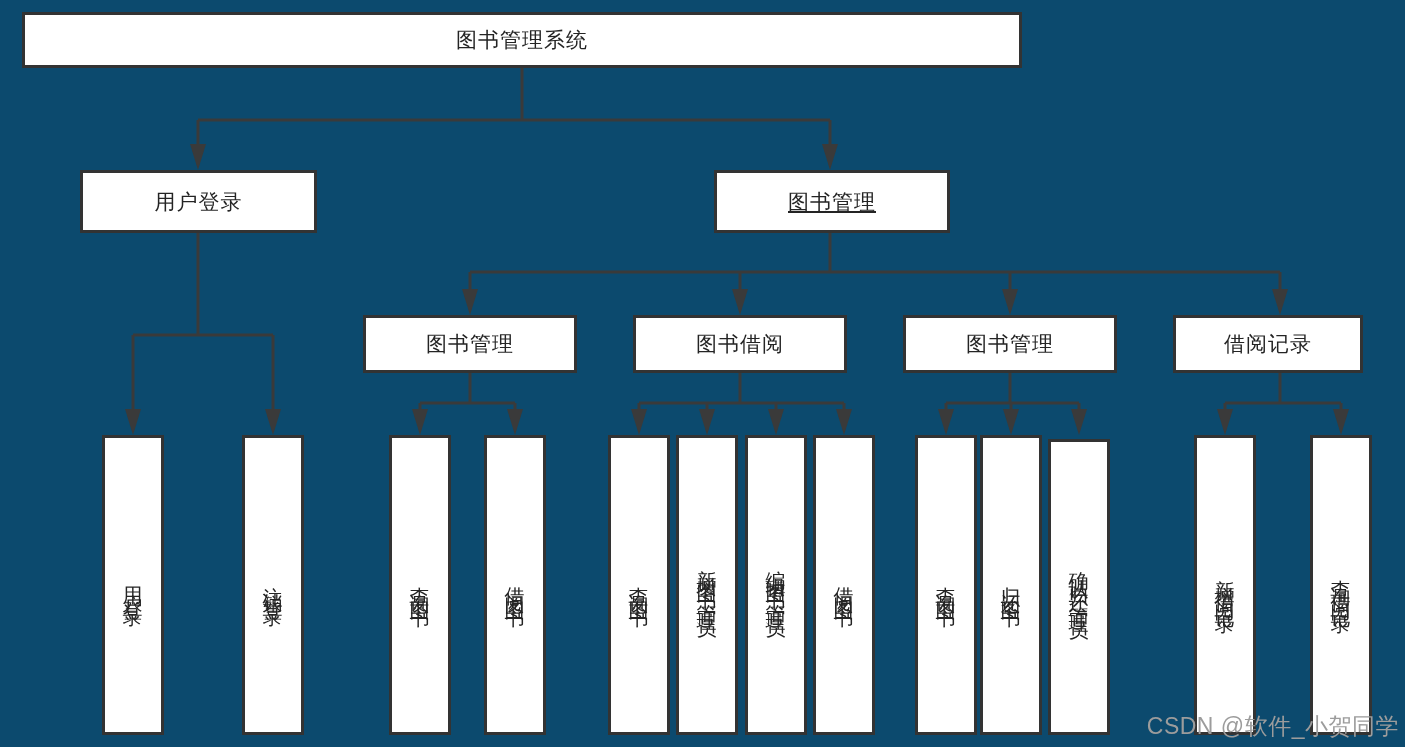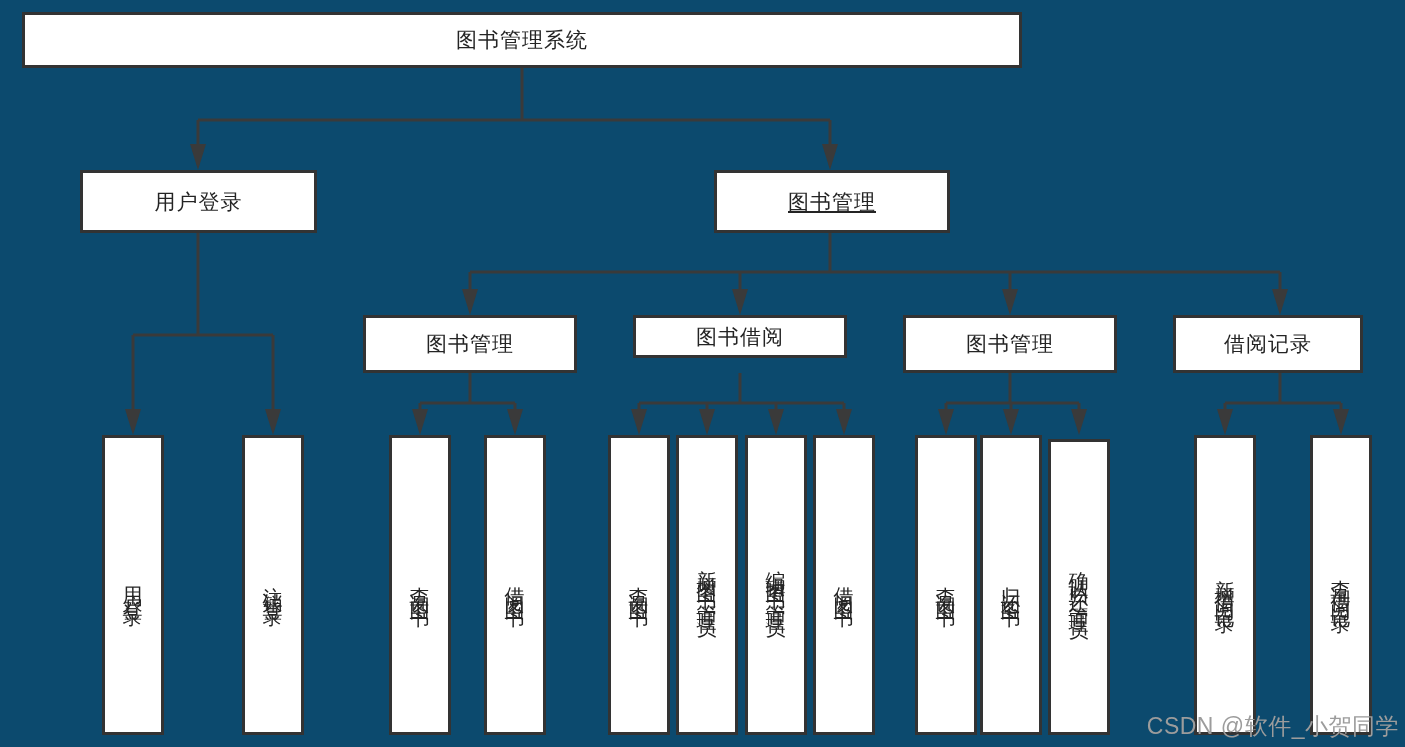--- a/index.html
+++ b/index.html
@@ -129,21 +129,21 @@
       <polygon points="1333,409 1349,409 1341,435"></polygon>
     </g>
   </svg>
 
   <div class="hbox" style="left:22px; top:12px; width:1000px; height:56px;">图书管理系统</div>
 
   <div class="hbox" style="left:80px; top:170px; width:237px; height:63px;">用户登录</div>
   <div class="hbox" style="left:714px; top:170px; width:236px; height:63px;text-decoration:underline;">图书管理</div>
 
   <div class="hbox" style="left:363px; top:315px; width:214px; height:58px;">图书管理</div>
-  <div class="hbox" style="left:633px; top:315px; width:214px; height:43px;">图书借阅</div>
+  <div class="hbox" style="left:633px; top:315px; width:214px; height:58px;">图书借阅</div>
   <div class="hbox" style="left:903px; top:315px; width:214px; height:58px;">图书管理</div>
   <div class="hbox" style="left:1173px; top:315px; width:190px; height:58px;">借阅记录</div>
 
   <div class="vbox" style="left:102px; top:435px; width:62px; height:300px;">
     <span>用户登录</span>
   </div>
   <div class="vbox" style="left:242px; top:435px; width:62px; height:300px;">
     <span>注销登录</span>
   </div>
 

